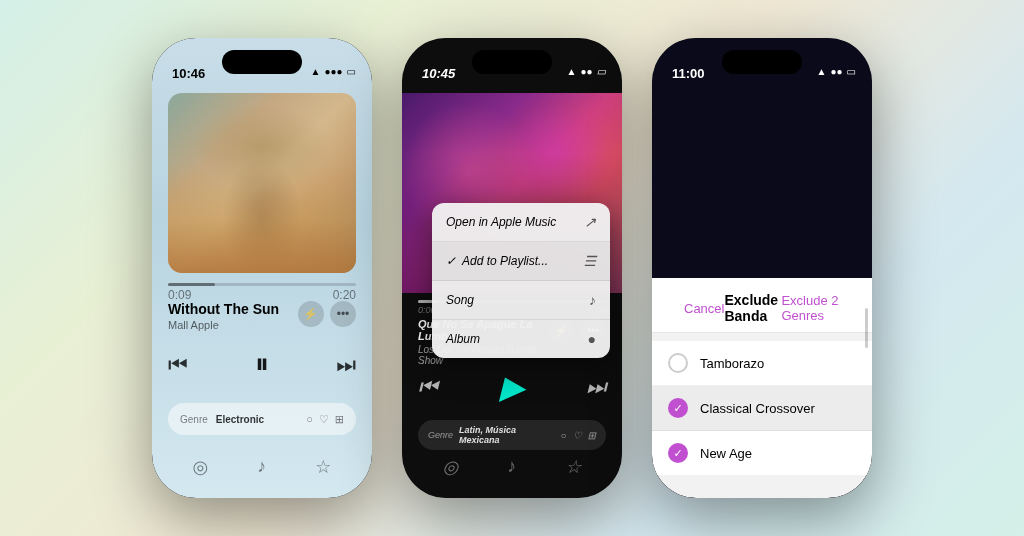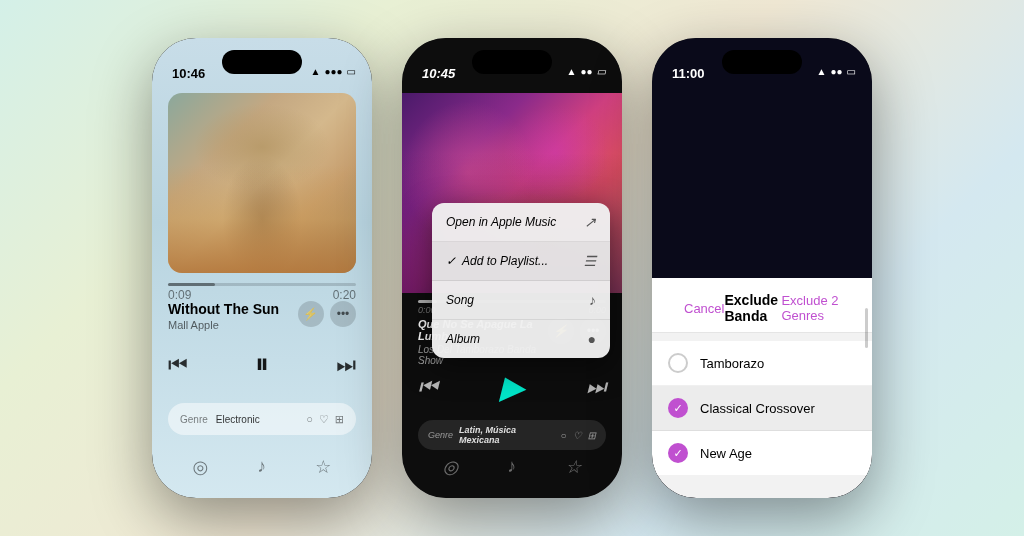--- a/index.html
+++ b/index.html
@@ -204,21 +204,21 @@
       align-items: center;
       padding: 0 12px;
       gap: 8px;
     }
     .genre-label {
       font-size: 10px;
       color: rgba(0,0,0,0.5);
     }
     .genre-value {
       font-size: 10px;
-      font-weight: 400;
+      font-weight: 700;
       color: rgba(0,0,0,0.8);
       flex: 1;
     }
     .genre-icons {
       display: flex;
       gap: 6px;
     }
     .genre-icon {
       font-size: 11px;
       color: rgba(0,0,0,0.5);

